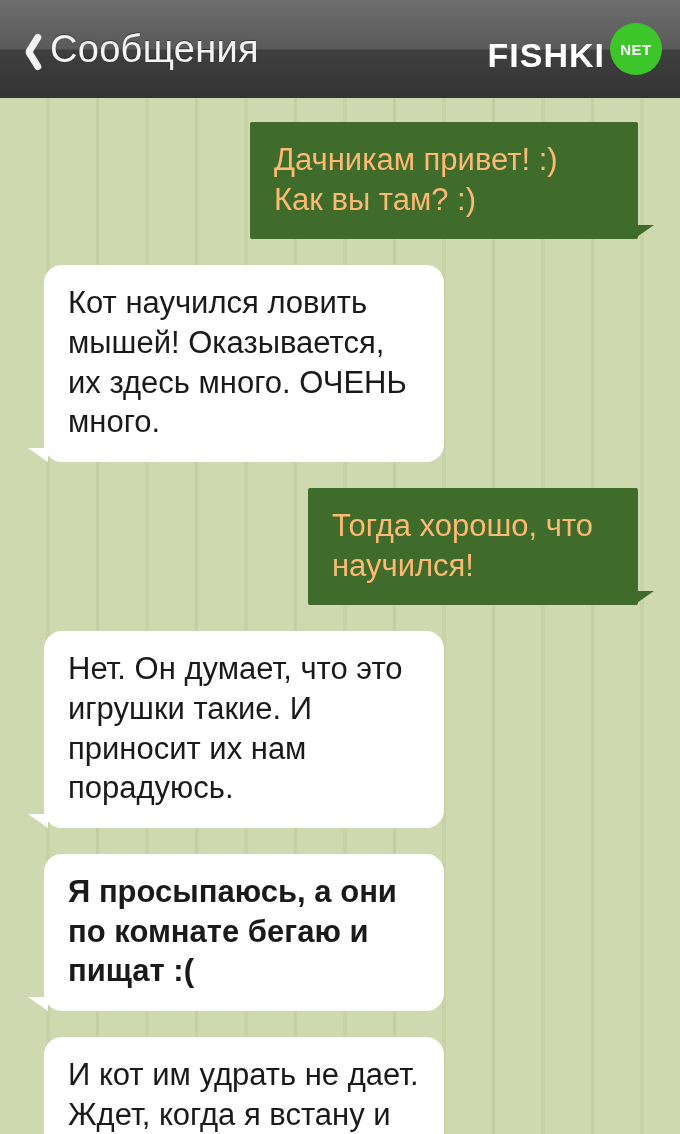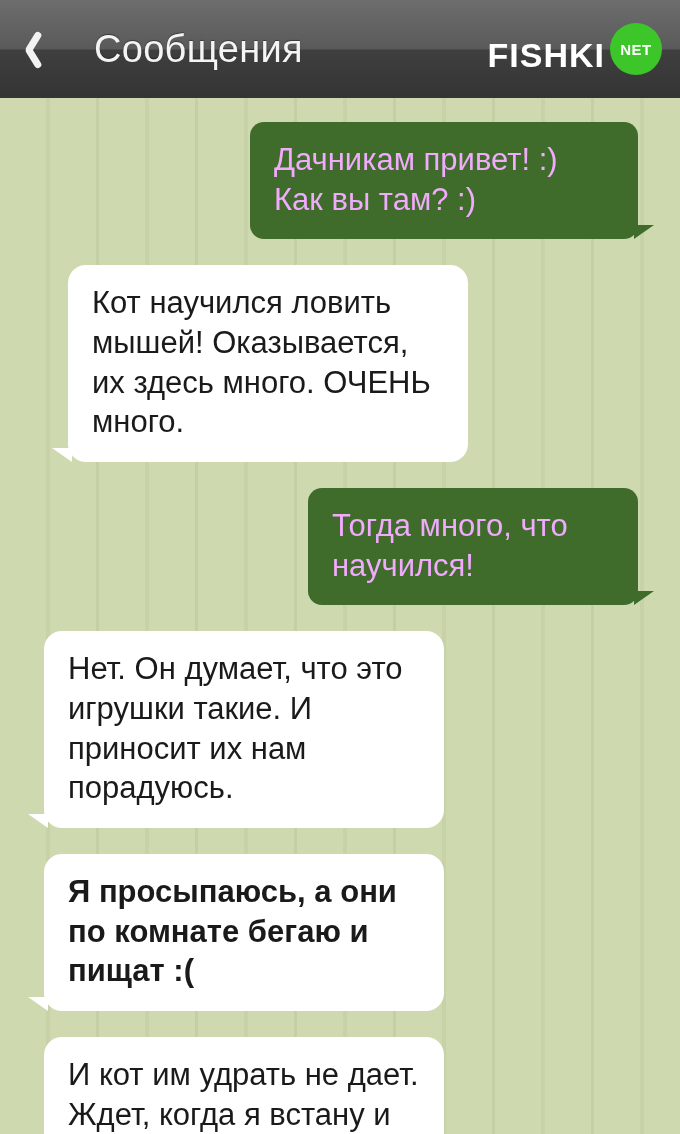--- a/index.html
+++ b/index.html
@@ -35,24 +35,23 @@
     position: relative;
     height: 98px;
     background: linear-gradient(to bottom, #6d6d6d 0%, #5a5a5a 50%, #3f3f3f 51%, #343434 100%);
     display: flex;
     align-items: center;
     box-sizing: border-box;
     padding: 0 18px 0 14px;
   }
   .back-btn {
     display: flex;
-    align-items: center;
+    align-items: flex-end;
     cursor: pointer;
     flex: 1;
-    gap: 44px;
   }
   .chevron {
     width: 26px;
     height: 40px;
     position: relative;
     margin-right: 10px;
     flex: none;
   }
   .chevron::before,
   .chevron::after {
@@ -123,22 +122,22 @@
     position: relative;
     border-radius: 16px;
     padding: 18px 24px 20px 24px;
     font-size: 31px;
     line-height: 1.28;
     max-width: 400px;
     box-sizing: border-box;
   }
   .bubble.out {
     background: #3f6b2b;
-    color: #f0abfc;
-    border-radius: 14px;
+    color: #fdba74;
+    border-radius: 2px;
   }
   .bubble.in {
     background: #ffffff;
     color: #1a1a1a;
     border-radius: 18px;
   }
   
   .bubble.out::after {
     content: "";
     position: absolute;
@@ -155,21 +154,21 @@
     position: absolute;
     left: -16px;
     bottom: 0px;
     width: 0;
     height: 0;
     border-right: 20px solid #ffffff;
     border-bottom: 14px solid transparent;
     border-top: 0 solid transparent;
   }
   .b1 { width: 388px; }
-  .b2 { width: 418px; margin-left: 24px; }
+  .b2 { width: 418px; }
   .b3 { width: 330px; }
   .b4 { width: 468px; }
   .b5 { width: 458px; font-weight: bold; }
   .b6 { width: 468px; }
 </style>
 </head>
 <body>
 
 <div class="screen">
 
@@ -188,21 +187,21 @@
 
     <div class="row out">
       <div class="bubble out b1">Дачникам привет! :) Как вы там? :)</div>
     </div>
 
     <div class="row in">
       <div class="bubble in b2">Кот научился ловить мышей! Оказывается, их здесь много. ОЧЕНЬ много.</div>
     </div>
 
     <div class="row out">
-      <div class="bubble out b3">Тогда много, что научился!</div>
+      <div class="bubble out b3">Тогда хорошо, что научился!</div>
     </div>
 
     <div class="row in">
       <div class="bubble in b4">Нет. Он думает, что это игрушки такие. И приносит их нам порадуюсь.</div>
     </div>
 
     <div class="row in">
       <div class="bubble in b5">Я просыпаюсь, а они по комнате бегаю и пищат :(</div>
     </div>
 

